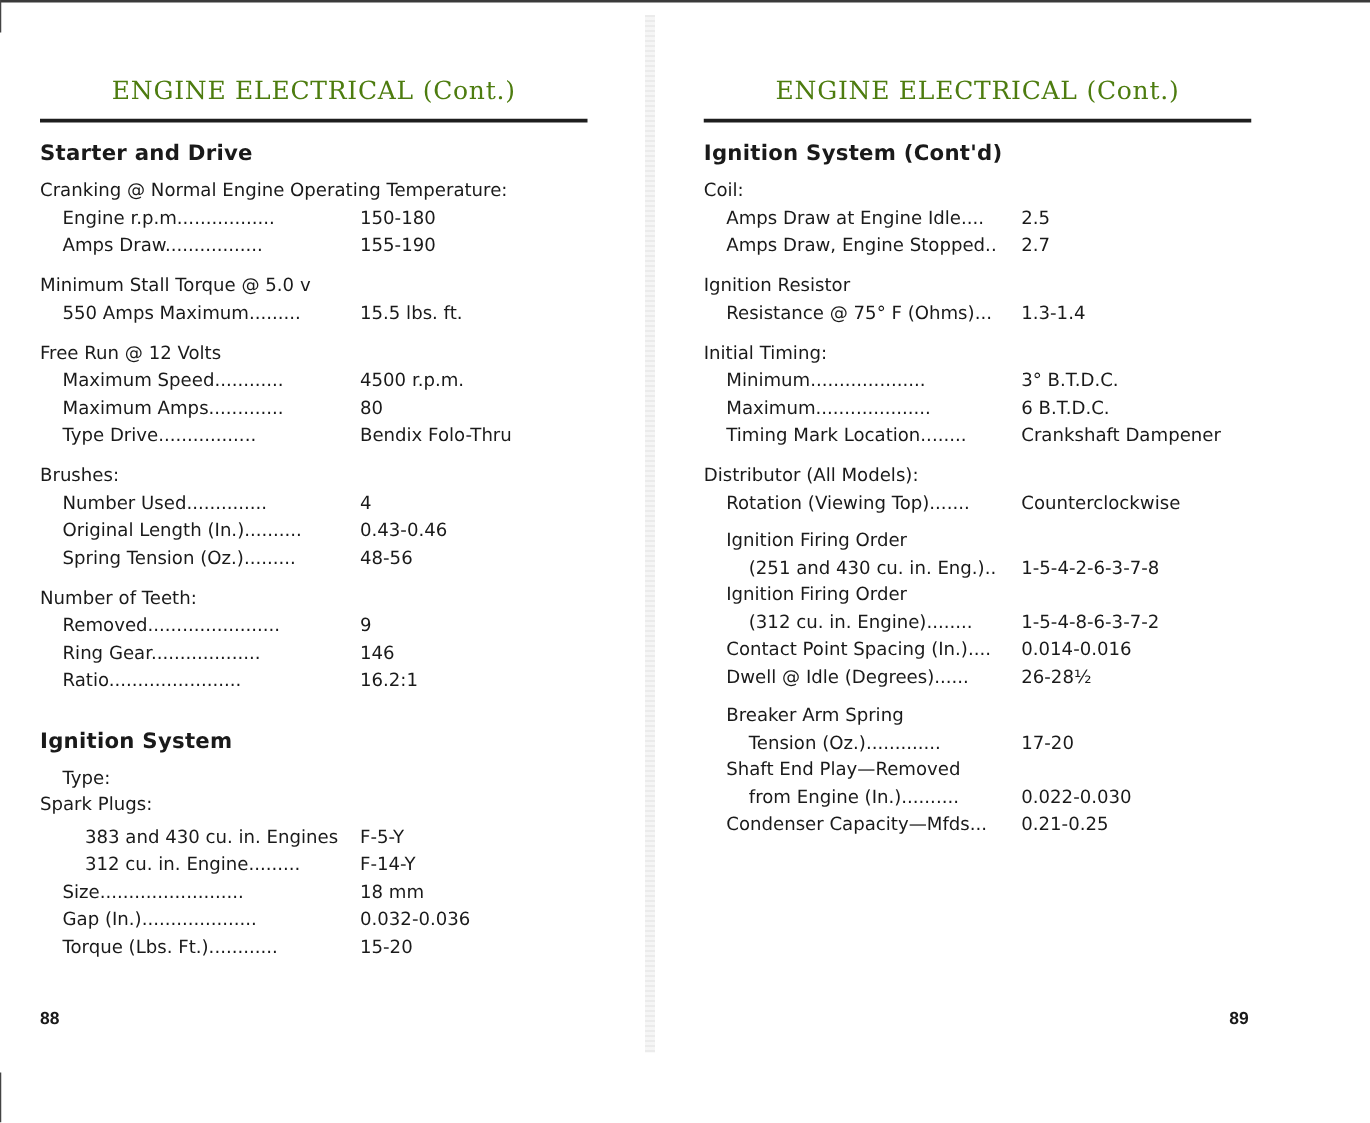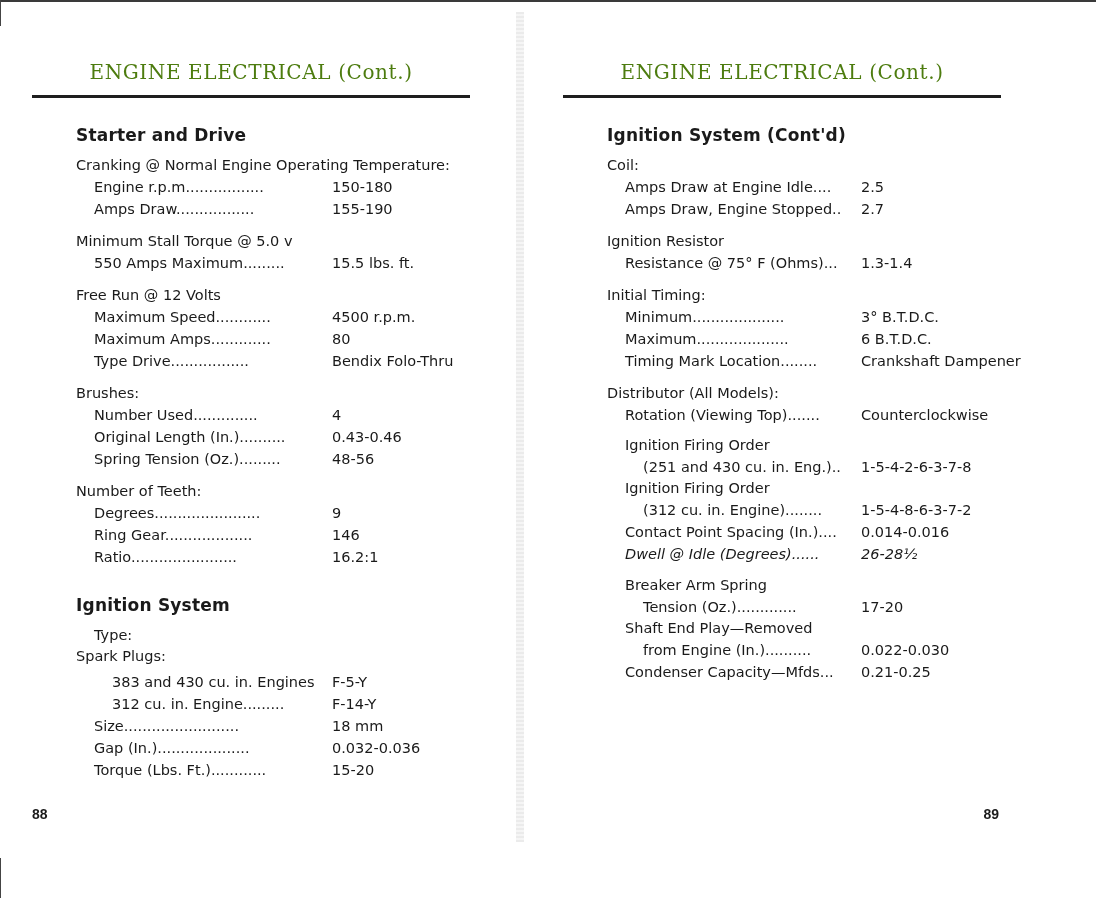--- a/index.html
+++ b/index.html
@@ -17,21 +17,21 @@
     opacity: 0.8;
   }
   .page { position: absolute; top: 0; height: 898px; }
   .page.left { left: 32px; width: 440px; }
   .page.right { left: 563px; width: 440px; }
   .header {
     position: absolute; top: 60px; left: 0; width: 438px; text-align: center;
     font-family: "DejaVu Serif", serif; font-size: 20px; letter-spacing: 0.6px; color: #4d7c0f;
   }
   .rule { position: absolute; top: 95px; left: 0; width: 438px; height: 3px; background: #1e1e1e; }
-  .content { position: absolute; top: 125px; left: 0; width: 440px; margin-left: 44px; }
+  .content { position: absolute; top: 113px; left: 0; width: 440px; }
   .section-title { font-weight: bold; font-size: 17px; margin: 0 0 10px 0; letter-spacing: 0.2px; }
   .group { margin-bottom: 11px; }
   .group-label { font-size: 14.5px; line-height: 21px; }
   .row { display: flex; font-size: 14.5px; line-height: 22px; }
   .row .lbl { width: 256px; white-space: nowrap; overflow: hidden; }
   .row .val { white-space: nowrap; }
   .i1 { padding-left: 18px; }
   .i2 { padding-left: 36px; }
   .lbl.i1 { width: 238px; }
   .lbl.i2 { width: 220px; }
@@ -105,21 +105,21 @@
         </div>
       <div class="row">
           <span class="lbl i1">Spring Tension (Oz.).........</span>
           <span class="val">48-56</span>
         </div>
     </div>
 
     <div class="group">
       <div class="group-label">Number of Teeth:</div>
       <div class="row">
-          <span class="lbl i1">Degrees.......................</span>
+          <span class="lbl i1">Removed.......................</span>
           <span class="val">9</span>
         </div>
       <div class="row">
           <span class="lbl i1">Ring Gear...................</span>
           <span class="val">146</span>
         </div>
       <div class="row">
           <span class="lbl i1">Ratio.......................</span>
           <span class="val">16.2:1</span>
         </div>
@@ -212,21 +212,21 @@
         </div>
       <div class="group-label i1">Ignition Firing Order</div>
       <div class="row">
           <span class="lbl i2">(312 cu. in. Engine)........</span>
           <span class="val">1-5-4-8-6-3-7-2</span>
         </div>
       <div class="row">
           <span class="lbl i1">Contact Point Spacing (In.)....</span>
           <span class="val">0.014-0.016</span>
         </div>
-      <div class="row" style="margin-bottom:10px;font-style:italic;">
+      <div class="row" style="margin-bottom:10px;">
           <span class="lbl i1">Dwell @ Idle (Degrees)......</span>
           <span class="val">26-28½</span>
         </div>
 
       <div class="group-label i1">Breaker Arm Spring</div>
       <div class="row">
           <span class="lbl i2">Tension (Oz.).............</span>
           <span class="val">17-20</span>
         </div>
       <div class="group-label i1">Shaft End Play—Removed</div>

